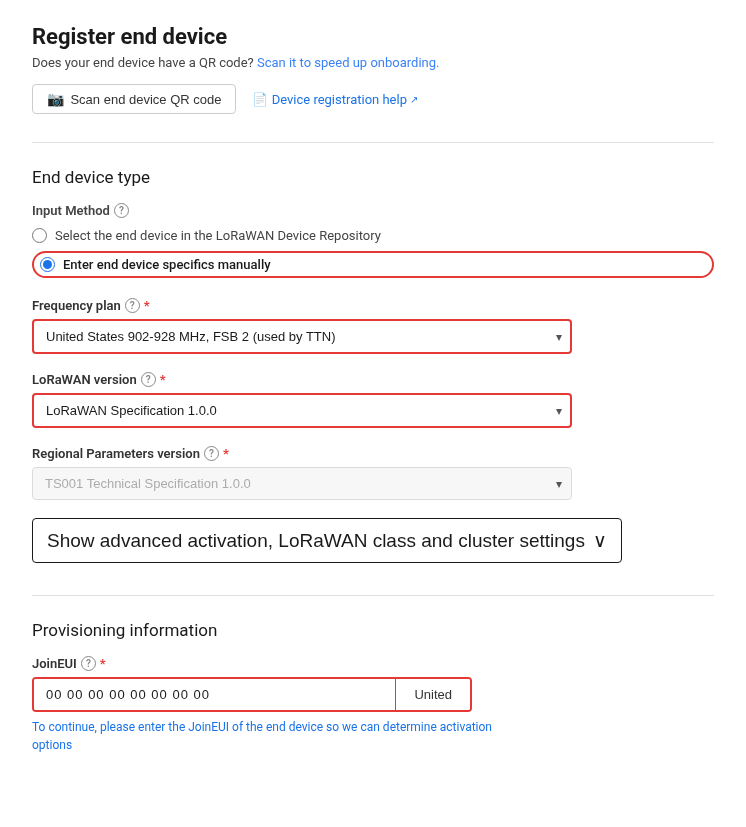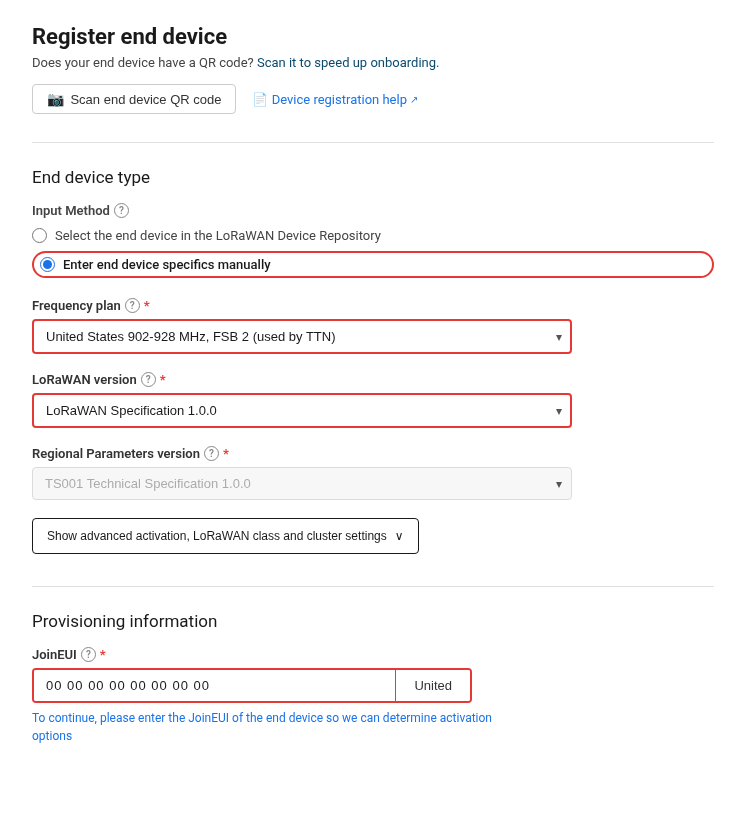--- a/index.html
+++ b/index.html
@@ -20,21 +20,21 @@
       font-weight: 700;
       color: #1a1a1a;
       margin-bottom: 6px;
     }
     .qr-subtitle {
       font-size: 13px;
       color: #444;
       margin-bottom: 14px;
     }
     .qr-subtitle a {
-      color: #0c4a6e;
+      color: #3b82f6;
       text-decoration: none;
     }
     .qr-actions {
       display: flex;
       align-items: center;
       gap: 16px;
       margin-bottom: 28px;
     }
     .btn-scan {
       display: flex;
@@ -159,21 +159,21 @@
       top: 50%;
       transform: translateY(-50%);
       pointer-events: none;
       color: #555;
       font-size: 12px;
     }
     .advanced-toggle {
       border: 1px solid #1a1a1a;
       border-radius: 4px;
       padding: 10px 14px;
-      font-size: 12px;
+      font-size: 19px;
       font-weight: 500;
       color: #1a1a1a;
       background: #fff;
       cursor: pointer;
       display: inline-flex;
       align-items: center;
       gap: 8px;
       margin-bottom: 32px;
     }
     .section-divider {

